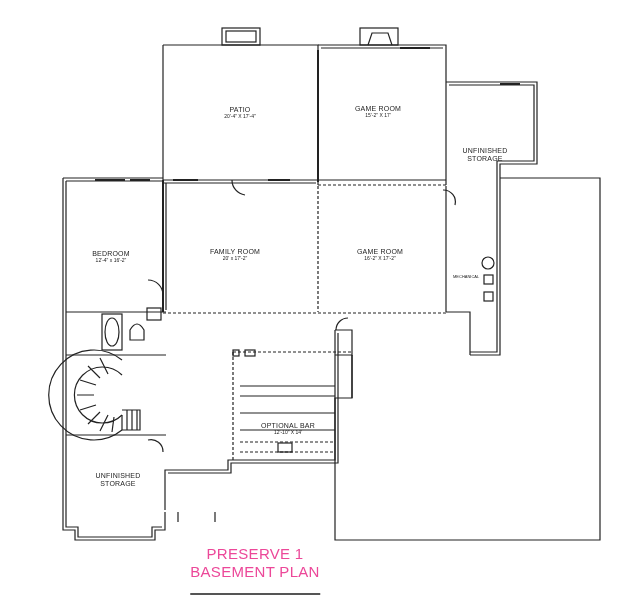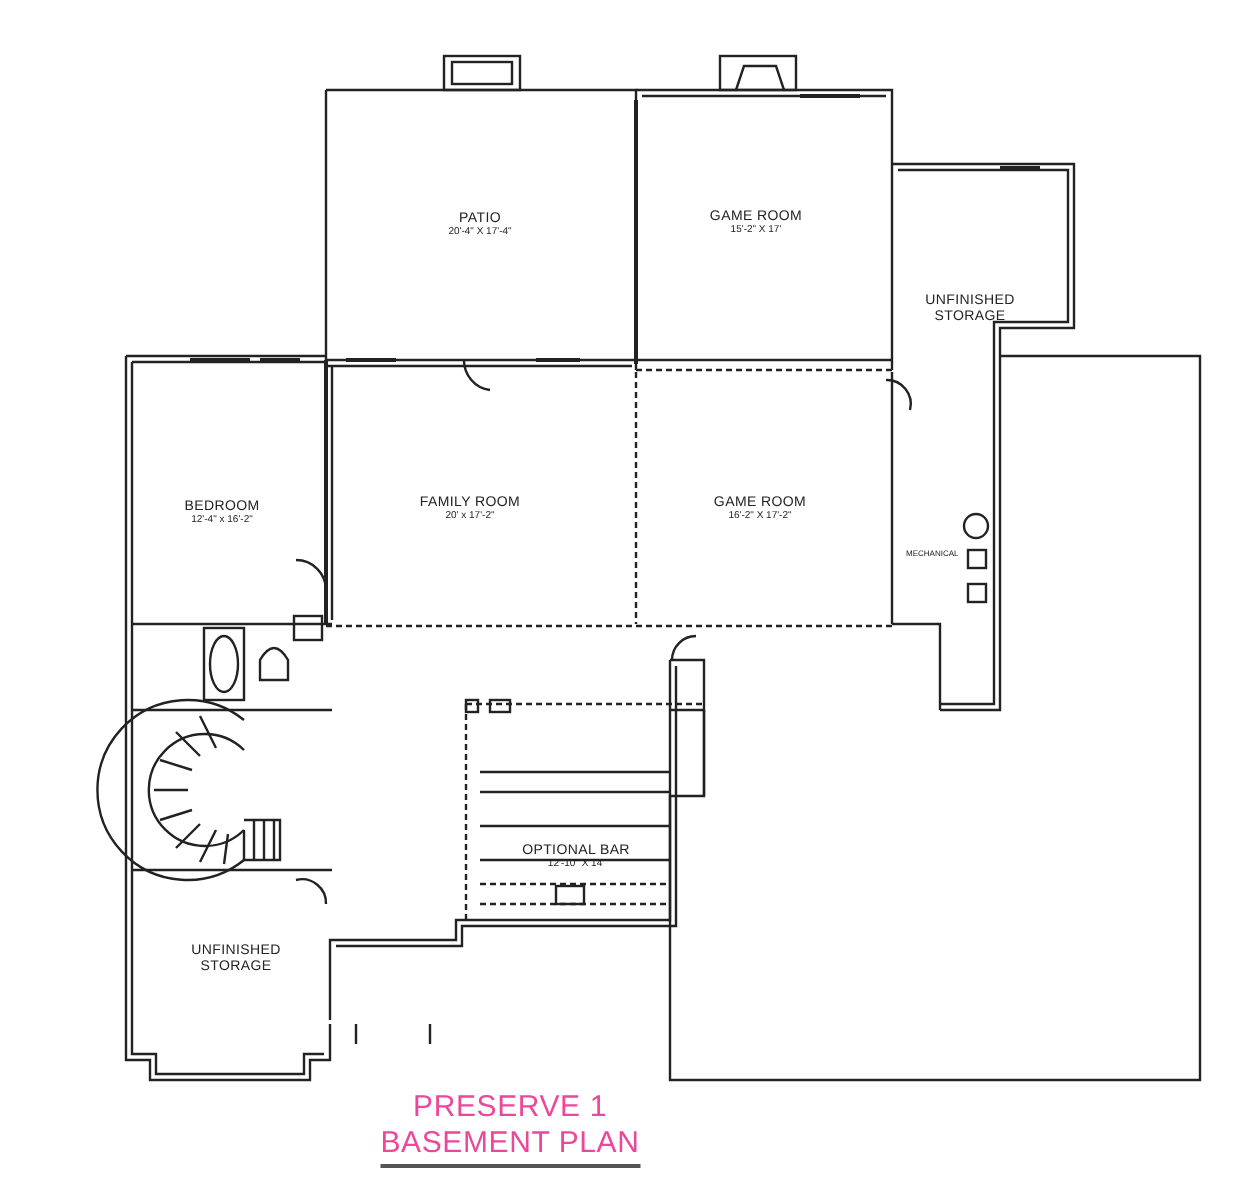--- a/index.html
+++ b/index.html
@@ -2,21 +2,21 @@
 <html><head>
 <meta charset="utf-8">
 <style>
   html,body{margin:0;padding:0;background:#fff;}
   body{width:628px;height:600px;position:relative;overflow:hidden;font-family:"Liberation Sans",sans-serif;}
   svg{position:absolute;left:0;top:0;}
   .lbl{position:absolute;text-align:center;color:#222;line-height:1.15;white-space:nowrap;transform:translateX(-50%);}
   .lbl .n{font-size:7px;letter-spacing:0.2px;display:block;}
   .lbl .d{font-size:5px;display:block;}
   .title{position:absolute;left:255px;top:545px;transform:translateX(-50%);text-align:center;color:#ec4899;font-size:15px;line-height:1.2;letter-spacing:0.3px;}
-  .title .u{display:block;border-bottom:2px solid #555;padding-bottom:1px;}
+  .title .u{display:block;border-bottom:2px solid #555;padding-bottom:12px;}
   .mech{position:absolute;font-size:4px;color:#222;}
 </style>
 </head>
 <body>
 
 <svg width="628" height="600" viewBox="0 0 628 600">
   <g fill="none" stroke="#222" stroke-width="1.2">
 
     <path d="M163 45 H318 V185"></path>
     <path d="M163 45 V180"></path>

